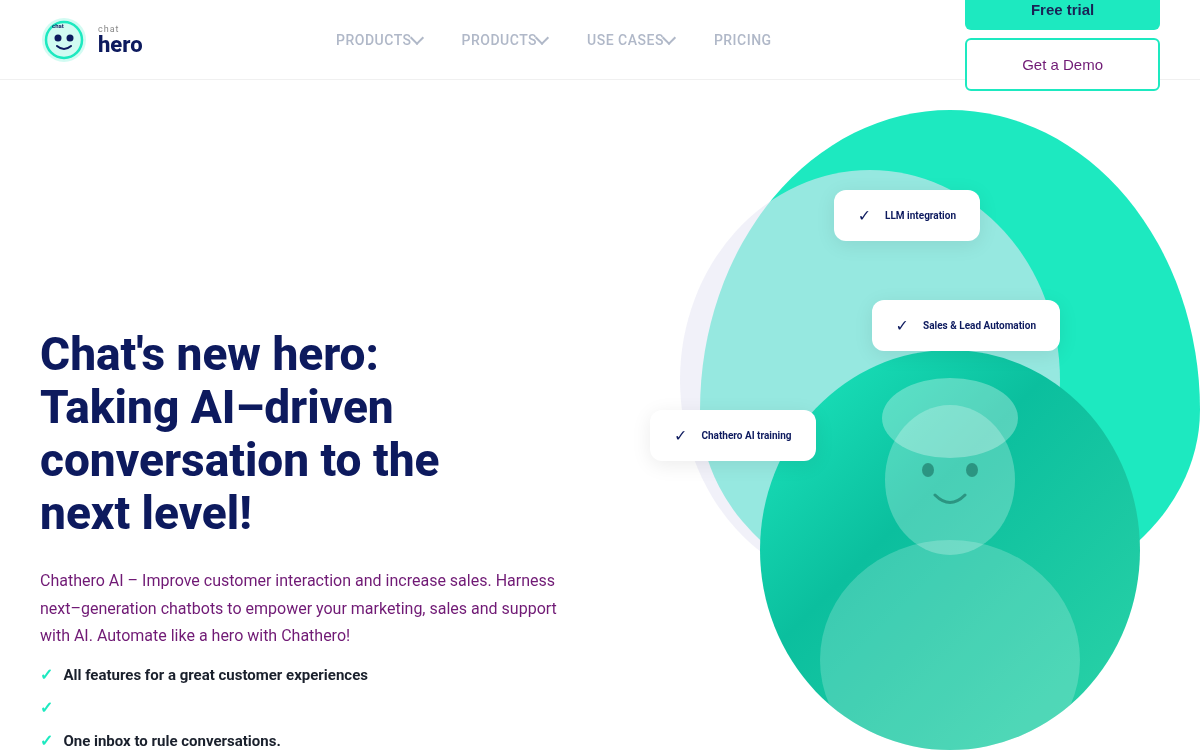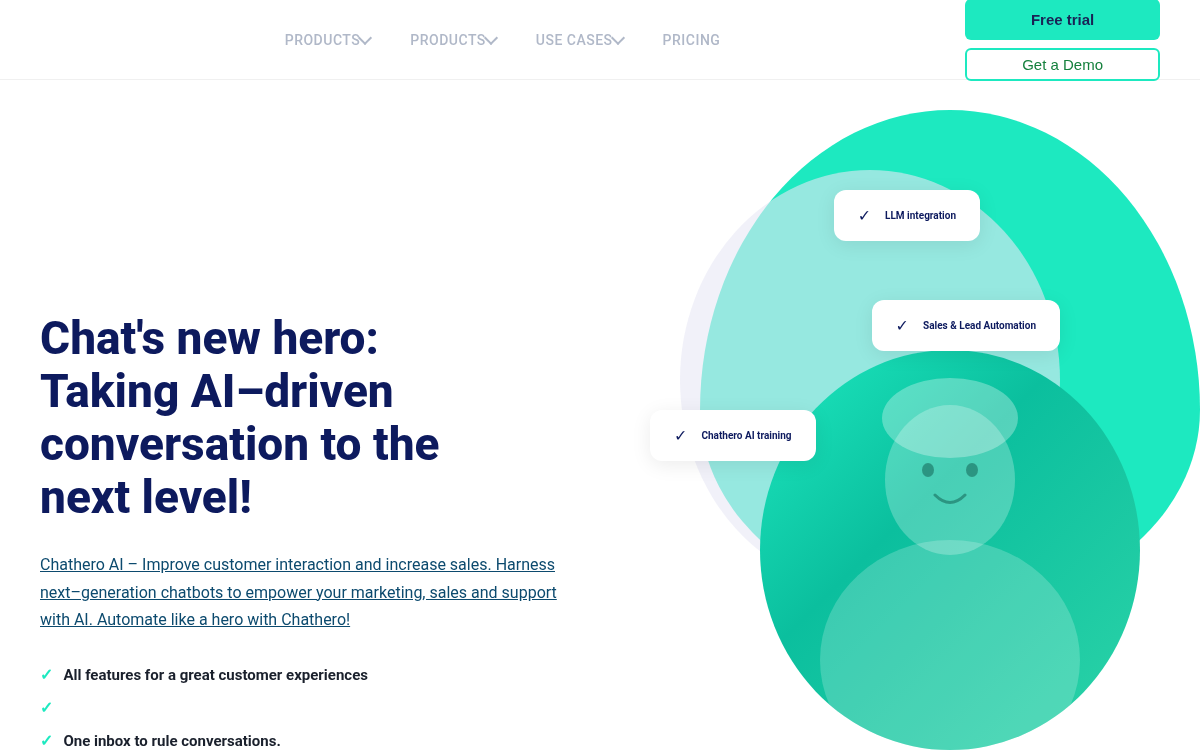--- a/index.html
+++ b/index.html
@@ -76,23 +76,23 @@
       padding: 12px 60px;
       font-size: 15px;
       font-weight: 600;
       border-radius: 6px;
       cursor: pointer;
       white-space: nowrap;
     }
 
     .btn-get-demo {
       background: #fff;
-      color: #15803d;
+      color: #701a75;
       border: 2px solid #1de9c0;
-      padding: 6px 55px;
+      padding: 16px 55px;
       font-size: 15px;
       font-weight: 500;
       border-radius: 6px;
       cursor: pointer;
       white-space: nowrap;
     }
 
     
     .hero {
       display: flex;
@@ -110,25 +110,24 @@
     .hero-title {
       font-size: 46px;
       font-weight: 800;
       color: #0d1a5e;
       line-height: 1.15;
       margin-bottom: 28px;
     }
 
     .hero-desc {
       font-size: 16px;
-      color: #0c4a6e;
+      color: #701a75;
       line-height: 1.7;
-      margin-bottom: 32px;
+      margin-bottom: 16px;
       max-width: 520px;
-      text-decoration: underline;
     }
 
     .feature-list {
       list-style: none;
       display: flex;
       flex-direction: column;
       gap: 14px;
     }
 
     .feature-list li {
@@ -235,20 +234,34 @@
 
     .card-ai {
       top: 270px;
       left: 30px;
     }
   </style>
 </head>
 <body>
 
 <header>
+  <div class="logo-area">
+    <svg class="logo-icon" viewBox="0 0 48 48" xmlns="http://www.w3.org/2000/svg">
+      <circle cx="24" cy="24" r="22" fill="#1de9c0" opacity="0.2"></circle>
+      <circle cx="24" cy="24" r="18" fill="none" stroke="#1de9c0" stroke-width="2.5"></circle>
+      <circle cx="18" cy="22" r="3.5" fill="#0d1a5e"></circle>
+      <circle cx="30" cy="22" r="3.5" fill="#0d1a5e"></circle>
+      <path d="M17 30 Q24 36 31 30" fill="none" stroke="#0d1a5e" stroke-width="2" stroke-linecap="round"></path>
+      <text x="12" y="12" font-size="6" fill="#0d1a5e" font-weight="bold">chat</text>
+    </svg>
+    <div>
+      <div style="font-size:9px; color:#888; letter-spacing:1px;">chat</div>
+      <div style="font-size:22px; font-weight:800; color:#0d1a5e; line-height:1;">hero</div>
+    </div>
+  </div>
 
   <nav>
     <div class="nav-item">
       <span>PRODUCTS</span>
       <span class="chevron"></span>
     </div>
     <div class="nav-item">
       <span>PRODUCTS</span>
       <span class="chevron"></span>
     </div>

